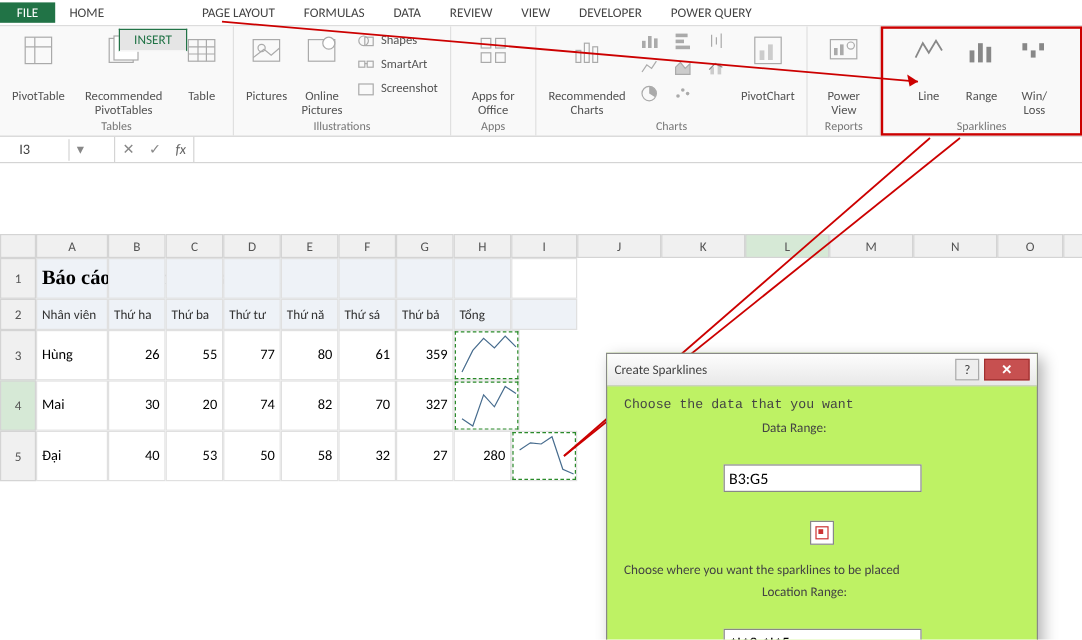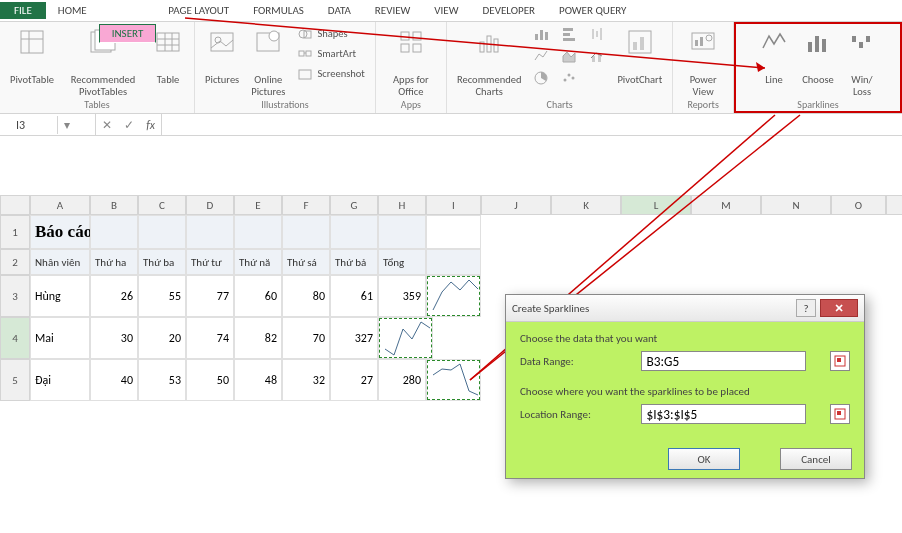--- a/index.html
+++ b/index.html
@@ -2,21 +2,21 @@
 <html><head>
 <meta charset="utf-8">
 <style>
   * { box-sizing: border-box; margin: 0; padding: 0; font-family: "Segoe UI", Calibri, Arial, sans-serif; }
   body { width: 902px; height: 533px; background: #fff; position: relative; overflow: hidden; font-size: 12px; color: #444; }
 
   
   .tabs { display: flex; align-items: center; height: 22px; border-bottom: 1px solid #d4d4d4; }
   .tab { padding: 2px 12px; font-size: 11px; color: #444; cursor: pointer; }
   .tab.file { background: #217346; color: #fff; padding: 2px 14px; }
-  .tab.active { border: 1px solid #217346; border-bottom: 1px solid #fff; color: #217346; background:#f9a8d4; position:relative; top:1px;margin-top:44px;}
+  .tab.active { border: 1px solid #217346; border-bottom: 1px solid #fff; color: #217346; background:#e5e5e5; position:relative; top:1px;margin-top:44px;}
   
   
   .ribbon { display: flex; height: 92px; border-bottom: 1px solid #d4d4d4; background: #f9f9f9; }
   .group { display: flex; flex-direction: column; align-items: center; border-right: 1px solid #e0e0e0; padding: 2px 6px 0 6px; }
   .group-items { display: flex; gap: 4px; align-items:flex-start; height:72px;}
   .group-label { font-size: 10px; color: #777; padding: 2px 0 3px 0; }
   .rbtn { display: flex; flex-direction: column; align-items: center; justify-content: flex-start; padding: 2px 4px; gap:16px; cursor: pointer; }
   .rbtn .ico { width: 32px; height: 32px; display:flex; align-items:center; justify-content:center; color:#888;}
   .rbtn .lbl { font-size: 10.5px; text-align: center; line-height: 12px; color:#555;}
   .rbtn.sm { flex-direction: row; gap:4px; align-items:center; height:20px;}
@@ -50,21 +50,21 @@
   .title-cell { font-size:17px; font-weight:bold; font-family:"Times New Roman",serif; color:#000; white-space:nowrap; overflow:visible;}
   .spark { width:100%; height:100%; border:1.5px dashed #2a8a2a; position:relative;}
   
   
   .dialog { position:absolute; left:505px; top:294px; width:360px; background:#bef264; border:1px solid #888; box-shadow:4px 4px 12px rgba(0,0,0,.3); font-size:11px;}
   .dlg-title { background:linear-gradient(#fdfdfd,#e8e8e8); border-bottom:1px solid #ccc; display:flex; align-items:center; padding:4px 6px;}
   .dlg-title span { flex:1;}
   .dlg-x { background:#c75050; color:#fff; width:38px; height:18px; display:flex; align-items:center; justify-content:center; font-weight:bold; border:1px solid #a03030; margin-left:4px;}
   .dlg-q { width:20px; height:18px; border:1px solid #aaa; background:#eee; display:flex; align-items:center; justify-content:center;}
   .dlg-body { padding:10px 14px;}
-  .dlg-row { display:flex; align-items:center; gap:24px; margin:6px 0;}
+  .dlg-row { display:flex; align-items:center; gap:24px; margin:6px 0;flex-direction:column;}
   .dlg-lbl { width:100px;}
   .dlg-input { flex:1; border:1px solid #888; background:#fff; padding:2px 4px; height:20px;}
   .dlg-pick { width:20px; height:20px; border:1px solid #888; background:#fff; display:flex; align-items:center; justify-content:center;}
   .dlg-btns { display:flex; justify-content:flex-end; gap:8px; padding:8px 12px;}
   .dlg-btn { width:72px; height:22px; border:1px solid #888; background:linear-gradient(#fdfdfd,#e4e4e4); display:flex; align-items:center; justify-content:center; cursor:pointer;margin-left:32px;}
   .dlg-btn.primary { border:1px solid #3b78b5;}
   
   svg { display:block;}
   .annot { position:absolute; pointer-events:none;}
 </style>
@@ -325,21 +325,21 @@
         <div class="lbl">Line</div>
       </div>
       <div class="rbtn">
         <div class="ico">
             <svg width="28" height="28">
               <rect x="4" y="14" width="4" height="10" fill="#888"></rect>
               <rect x="11" y="8" width="4" height="16" fill="#888"></rect>
               <rect x="18" y="11" width="4" height="13" fill="#888"></rect>
             </svg>
           </div>
-        <div class="lbl">Choose</div>
+        <div class="lbl">Range</div>
       </div>
       <div class="rbtn">
         <div class="ico">
             <svg width="28" height="28">
               <rect x="4" y="8" width="4" height="6" fill="#888"></rect>
               <rect x="11" y="14" width="4" height="6" fill="#888"></rect>
               <rect x="18" y="8" width="4" height="6" fill="#888"></rect>
             </svg>
           </div>
         <div class="lbl">Win/
@@ -408,21 +408,20 @@
     <div class="cell">Tổng</div>
     <div class="cell colI"></div>
   </div>
 
   <div class="row">
     <div class="rowhead" style="height:42px">3</div>
     <div class="cell colA">Hùng</div>
     <div class="cell">26</div>
     <div class="cell">55</div>
     <div class="cell">77</div>
-    <div class="cell">60</div>
     <div class="cell">80</div>
     <div class="cell">61</div>
     <div class="cell">359</div>
     <div class="cell colI">
         <div class="spark">
           <svg width="55" height="42">
             <polyline points="5,33 14,15 23,5 32,13 41,3 50,12" fill="none" stroke="#476c8e" stroke-width="1"></polyline>
           </svg>
         </div>
       </div>
@@ -445,21 +444,21 @@
         </div>
       </div>
   </div>
 
   <div class="row">
     <div class="rowhead" style="height:42px">5</div>
     <div class="cell colA">Đại</div>
     <div class="cell">40</div>
     <div class="cell">53</div>
     <div class="cell">50</div>
-    <div class="cell">48</div>
+    <div class="cell">58</div>
     <div class="cell">32</div>
     <div class="cell">27</div>
     <div class="cell">280</div>
     <div class="cell colI">
         <div class="spark">
           <svg width="55" height="42">
             <polyline points="5,14 14,8 23,9 32,3 41,30 50,34" fill="none" stroke="#476c8e" stroke-width="1"></polyline>
           </svg>
         </div>
       </div>
@@ -473,21 +472,21 @@
   <line x1="470" y1="380" x2="800" y2="115" stroke="#c00" stroke-width="1.5"></line>
 </svg>
 
 <div class="dialog">
   <div class="dlg-title">
     <span>Create Sparklines</span>
     <div class="dlg-q">?</div>
     <div class="dlg-x">✕</div>
   </div>
   <div class="dlg-body">
-    <div style="margin-bottom:6px;">Choose the data that you want</div>
+    <div style="margin-bottom:6px;font-family:Liberation Mono, monospace;">Choose the data that you want</div>
     <div class="dlg-row">
       <div class="dlg-lbl">Data Range:</div>
       <input class="dlg-input" value="B3:G5" style="">
       <div class="dlg-pick">
           <svg width="14" height="14">
             <rect x="2" y="2" width="10" height="10" fill="none" stroke="#c33"></rect>
             <rect x="4" y="4" width="4" height="4" fill="#c33"></rect>
           </svg>
         </div>
     </div>

